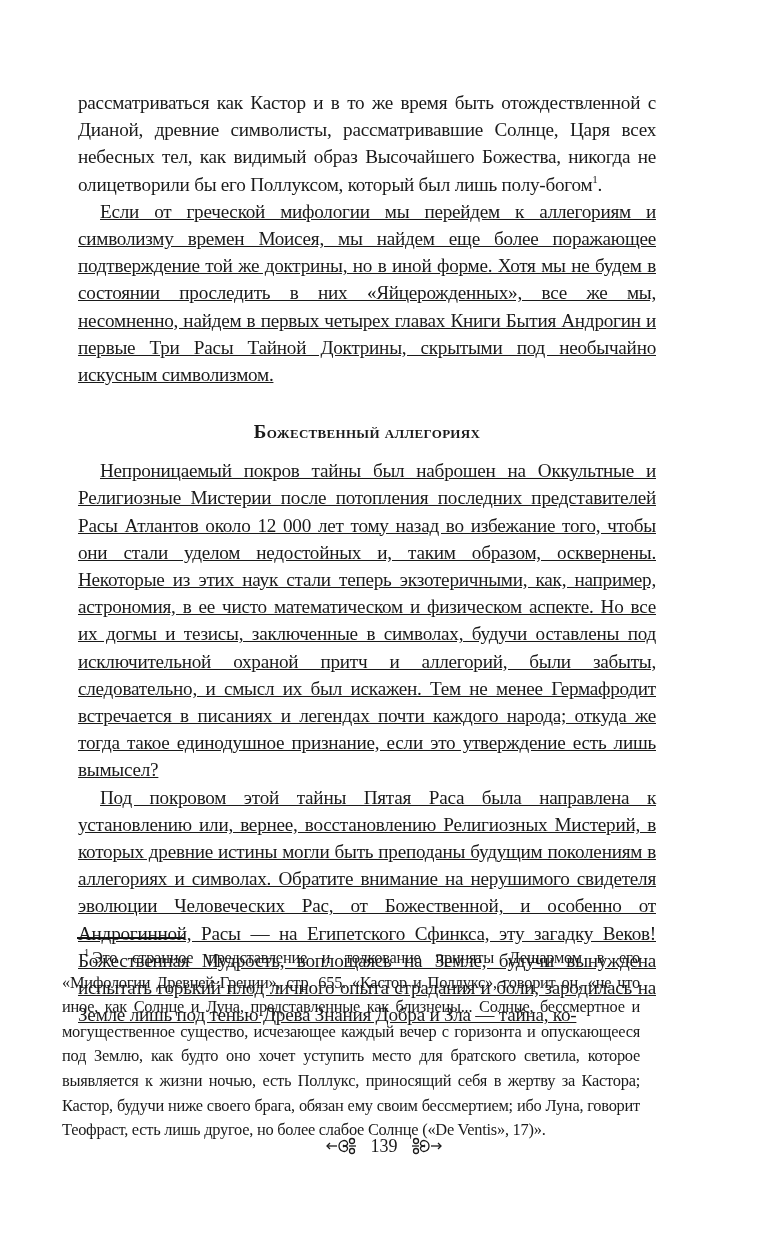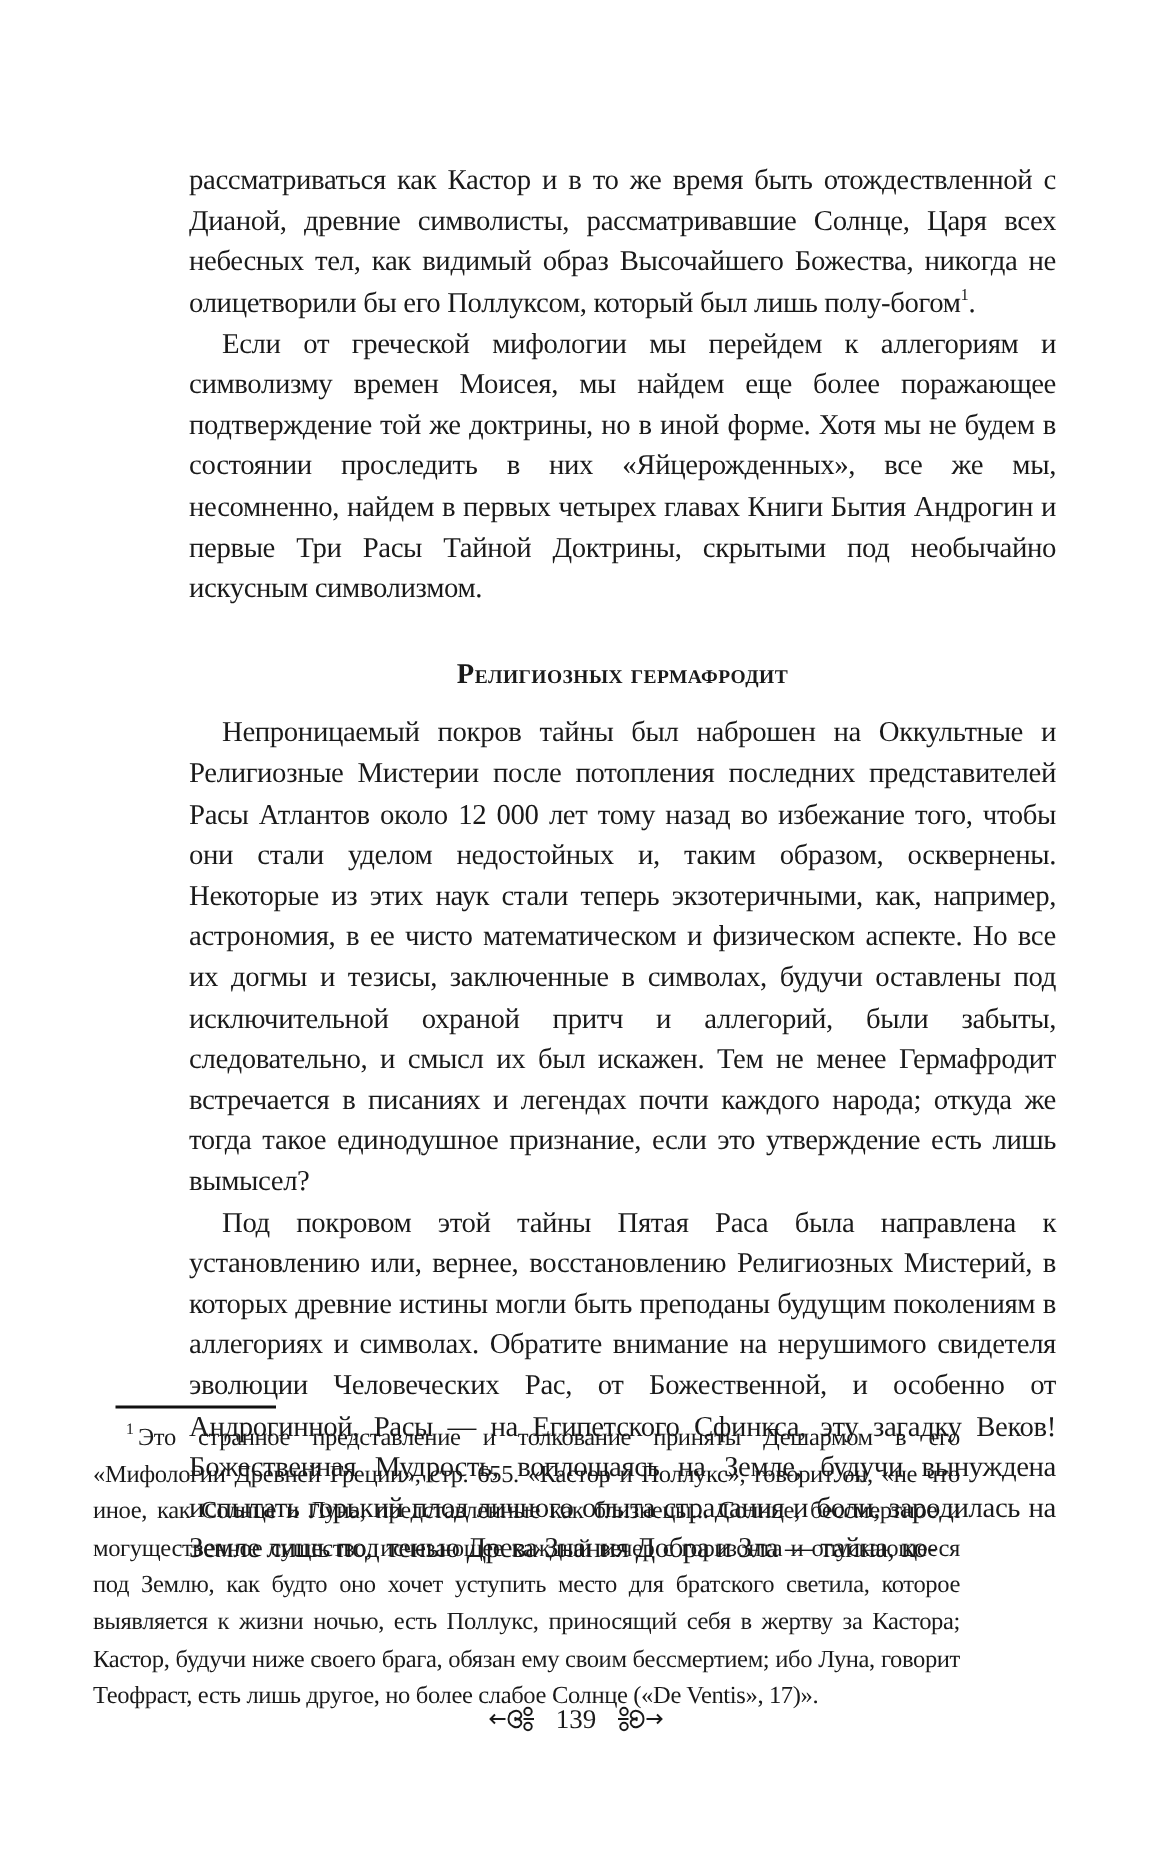--- a/index.html
+++ b/index.html
@@ -2,31 +2,31 @@
 <html><head>
 <meta charset="utf-8">
 <style>
   html, body { margin: 0; padding: 0; background: #ffffff; }
   body {
     width: 768px; height: 1240px; position: relative; overflow: hidden;
     font-family: "Liberation Serif", "DejaVu Serif", serif;
     color: #1a1a1a;
   }
   .page {
-    position: absolute; left: 78px; top: 107px; width: 578px; margin-left: 48px;
+    position: absolute; left: 78px; top: 89px; width: 578px;
   }
   .para {
     margin: 0;
     font-size: 19.2px;
     line-height: 27.2px;
     text-align: justify;
     letter-spacing: -0.25px;
     hyphens: manual;
   }
-  .para.indent { text-indent: 22px; }
+  .para.indent { text-indent: 22px; text-decoration: underline; }
   .heading {
     margin: 30px 0 12px 0;
     text-align: center;
     font-size: 19px;
     line-height: 27px;
     font-variant: small-caps;
     letter-spacing: 0.3px;
   }
   .sup { font-size: 11px; vertical-align: 8px; line-height: 0; }
   .fn-rule {
@@ -52,21 +52,21 @@
   .folio-num { display: inline-block; vertical-align: middle; margin: 0 7px; }
 </style>
 </head>
 <body>
 
 <div class="page">
   <p class="para"><span>рассматриваться как Кастор и в то же время быть отождествленной с Дианой, древние символисты, рассматривавшие Солнце, Царя всех небесных тел, как видимый образ Высочайшего Божества, никогда не олицетворили бы его Поллуксом, который был лишь полу-богом</span><span class="sup">1</span><span>.</span></p>
 
   <p class="para indent">Если от греческой мифологии мы перейдем к аллегориям и символизму времен Моисея, мы найдем еще более поражающее подтверждение той же доктрины, но в иной форме. Хотя мы не будем в состоянии проследить в них «Яйцерожденных», все же мы, несомненно, найдем в первых четырех главах Книги Бытия Андрогин и первые Три Расы Тайной Доктрины, скрытыми под необычайно искусным символизмом.</p>
 
-  <h2 class="heading">Религиозных гермафродит</h2>
+  <h2 class="heading">Божественный аллегориях</h2>
 
   <p class="para indent">Непроницаемый покров тайны был наброшен на Оккультные и Религиозные Мистерии после потопления последних представителей Расы Атлантов около 12 000 лет тому назад во избежание того, чтобы они стали уделом недостойных и, таким образом, осквернены. Некоторые из этих наук стали теперь экзотеричными, как, например, астрономия, в ее чисто математическом и физическом аспекте. Но все их догмы и тезисы, заключенные в символах, будучи оставлены под исключительной охраной притч и аллегорий, были забыты, следовательно, и смысл их был искажен. Тем не менее Гермафродит встречается в писаниях и легендах почти каждого народа; откуда же тогда такое единодушное признание, если это утверждение есть лишь вымысел?</p>
   <p class="para indent">Под покровом этой тайны Пятая Раса была направлена к установлению или, вернее, восстановлению Религиозных Мистерий, в которых древние истины могли быть преподаны будущим поколениям в аллегориях и символах. Обратите внимание на нерушимого свидетеля эволюции Человеческих Рас, от Божественной, и особенно от Андрогинной, Расы — на Египетского Сфинкса, эту загадку Веков! Божественная Мудрость, воплощаясь на Земле, будучи вынуждена испытать горький плод личного опыта страдания и боли, зародилась на Земле лишь под тенью Древа Знания Добра и Зла — тайна, ко-</p>
 </div>
 
 <div class="fn-rule"></div>
 
 <div class="footnotes">
   <p class="fn"><span class="fnsup">1</span><span>Это странное представление и толкование приняты Дешармом в его «Мифологии Древней Греции», стр. 655. «Кастор и Поллукс», говорит он, «не что иное, как Солнце и Луна, представленные как близнецы... Солнце, бессмертное и могущественное существо, исчезающее каждый вечер с горизонта и опускающееся под Землю, как будто оно хочет уступить место для братского светила, которое выявляется к жизни ночью, есть Поллукс, приносящий себя в жертву за Кастора; Кастор, будучи ниже своего брага, обязан ему своим бессмертием; ибо Луна, говорит Теофраст, есть лишь другое, но более слабое Солнце («De Ventis», 17)».</span></p>
 </div>

